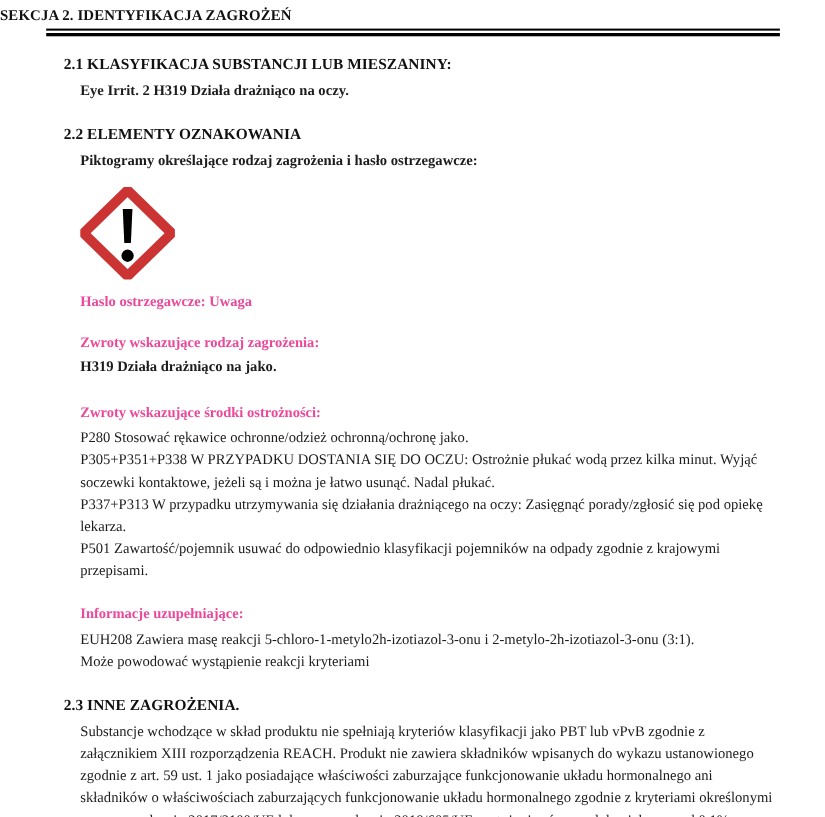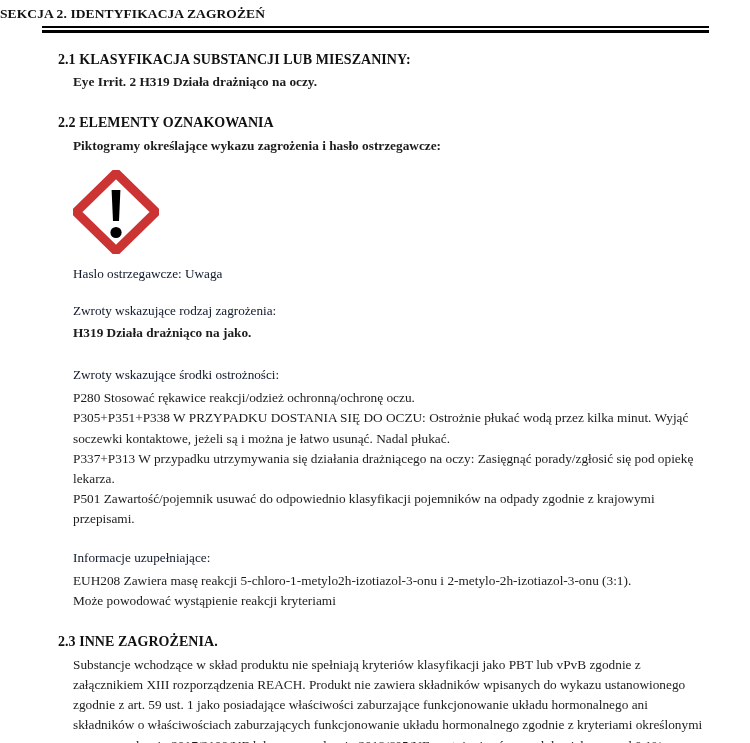--- a/index.html
+++ b/index.html
@@ -80,24 +80,24 @@
   p.body-para {
     font-size: 13.3px;
     line-height: 1.52;
     margin: 0;
     color: #1c1c1c;
     text-align: left;
   }
 
   .sub-heading {
     font-size: 13.2px;
-    font-weight: normal;
+    font-weight: bold;
     line-height: 1.45;
     margin: 0;
-    color: #0f172a;
+    color: #ec4899;
   }
   .sp-4  { height: 4px; }
   .sp-6  { height: 6px; }
   .sp-10 { height: 10px; }
   .sp-14 { height: 14px; }
   .sp-18 { height: 18px; }
   .sp-22 { height: 22px; }
 
   
   .pictogram-row {
@@ -128,21 +128,21 @@
     <div class="sp-4"></div>
     <div class="indent">
       <p class="body-line">Eye Irrit. 2 H319 Działa drażniąco na oczy.</p>
     </div>
 
     <div class="sp-22"></div>
 
     <h2 class="section-heading">2.2 ELEMENTY OZNAKOWANIA</h2>
     <div class="sp-6"></div>
     <div class="indent">
-      <p class="body-line">Piktogramy określające wykazu zagrożenia i hasło ostrzegawcze:</p>
+      <p class="body-line">Piktogramy określające rodzaj zagrożenia i hasło ostrzegawcze:</p>
     </div>
 
     <div class="sp-14"></div>
 
     <div class="pictogram-row">
       <svg class="ghs-pictogram" width="86" height="84" viewBox="0 0 86 84">
 
         <polygon points="43,3 83,42 43,81 3,42" fill="#ffffff" stroke="#cc3333" stroke-width="9" stroke-linejoin="miter"></polygon>
 
         <polygon points="38.6,20 47.4,20 46.0,51 40.0,51" fill="#000000"></polygon>
@@ -163,21 +163,21 @@
       <p class="sub-heading">Zwroty wskazujące rodzaj zagrożenia:</p>
       <div class="sp-4"></div>
       <p class="body-line">H319 Działa drażniąco na jako.</p>
     </div>
 
     <div class="sp-22"></div>
 
     <div class="indent">
       <p class="sub-heading">Zwroty wskazujące środki ostrożności:</p>
       <div class="sp-4"></div>
-      <p class="body-para">P280 Stosować rękawice reakcji/odzież ochronną/ochronę oczu.</p>
+      <p class="body-para">P280 Stosować rękawice ochronne/odzież ochronną/ochronę jako.</p>
       <p class="body-para">P305+P351+P338 W PRZYPADKU DOSTANIA SIĘ DO OCZU: Ostrożnie płukać wodą przez kilka minut. Wyjąć soczewki kontaktowe, jeżeli są i można je łatwo usunąć. Nadal płukać.</p>
       <p class="body-para">P337+P313 W przypadku utrzymywania się działania drażniącego na oczy: Zasięgnąć porady/zgłosić się pod opiekę lekarza.</p>
       <p class="body-para">P501 Zawartość/pojemnik usuwać do odpowiednio klasyfikacji pojemników na odpady zgodnie z krajowymi przepisami.</p>
     </div>
 
     <div class="sp-18"></div>
 
     <div class="indent">
       <p class="sub-heading">Informacje uzupełniające:</p>
       <div class="sp-4"></div>

